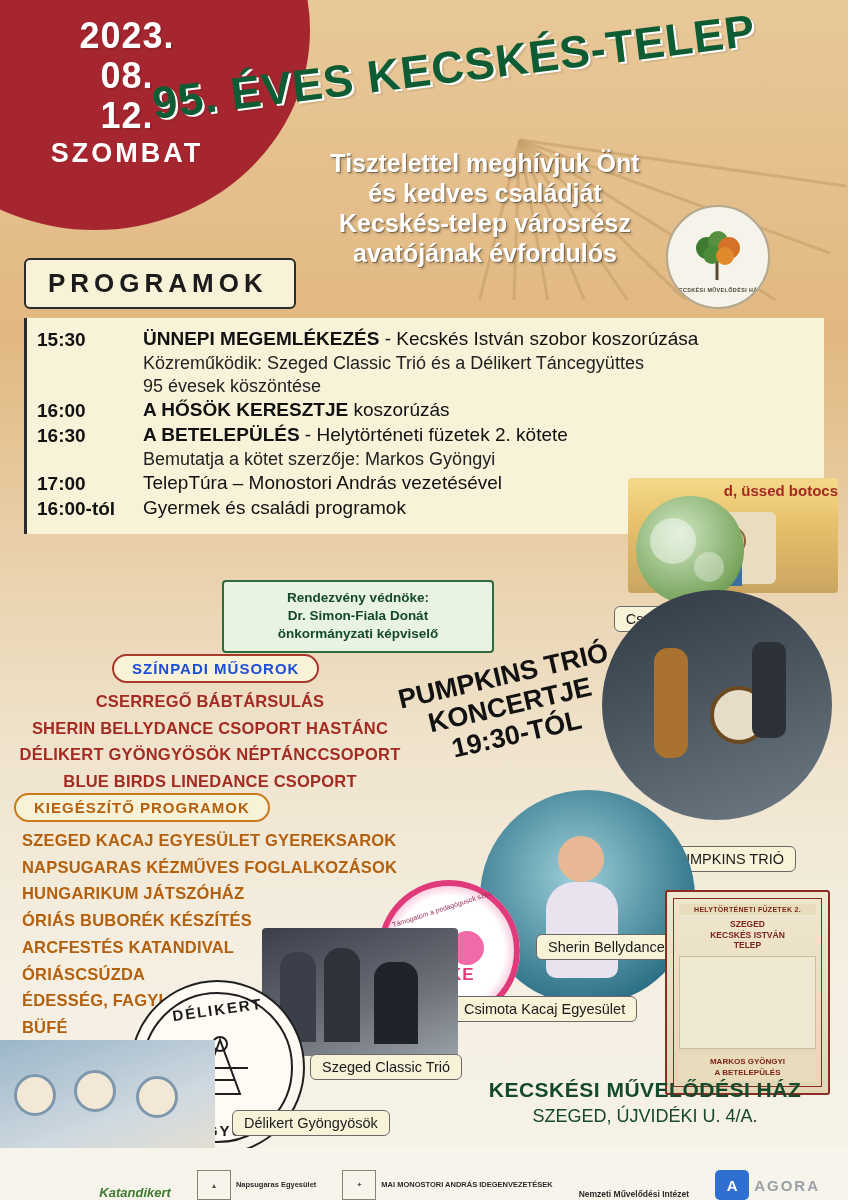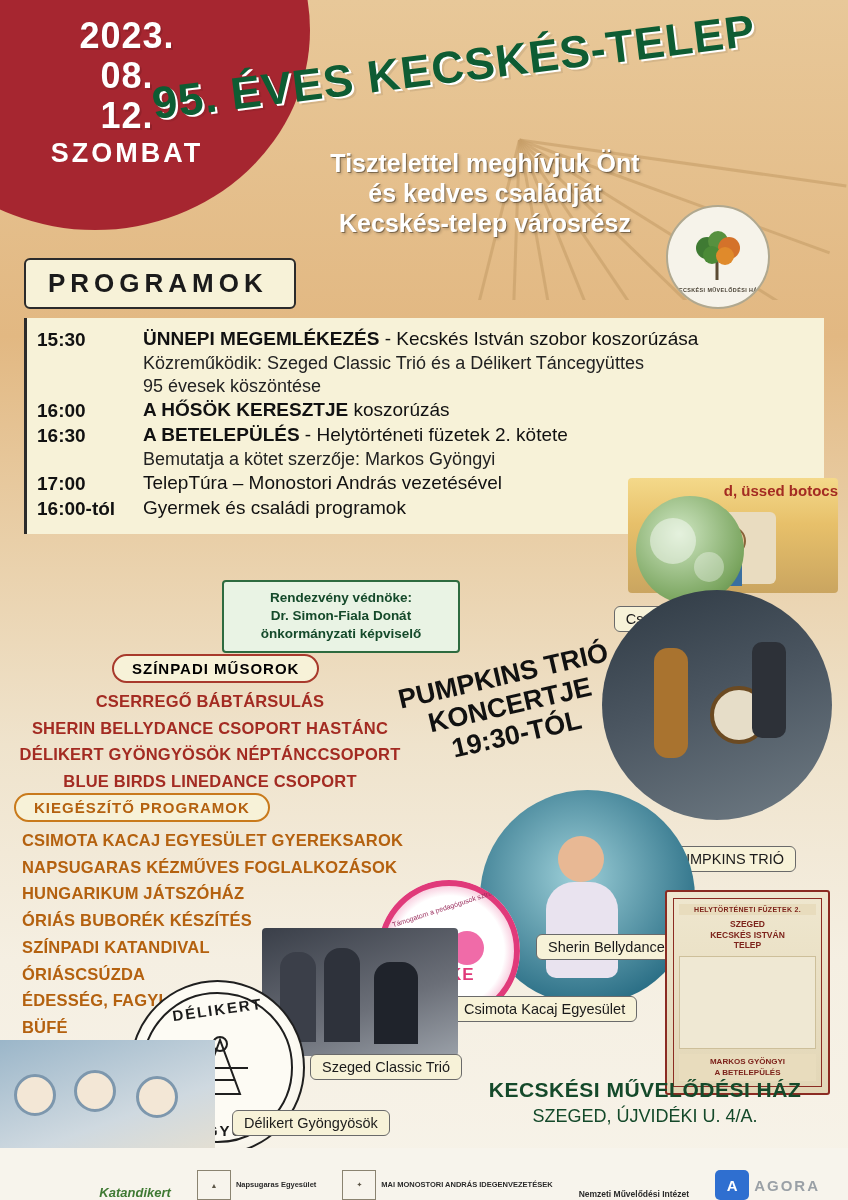--- a/index.html
+++ b/index.html
@@ -90,32 +90,32 @@
     width:106px; flex:0 0 106px;
     font-size:19px; font-weight:bold; color:#111;
     padding-top:1px;
   }
   .prog-text { font-size:19px; color:#111; }
   .prog-text b { font-weight:bold; }
   .prog-sub { font-size:18px; color:#222; font-weight:normal; }
 
   
   .vednok {
-    position:absolute; left:222px; top:580px; width:238px;
+    position:absolute; left:222px; top:580px; width:272px;
     background:#e9f3e4; border:2px solid #2e6b3f; border-radius:4px;
     padding:7px 8px; text-align:center;
     font-size:13.5px; font-weight:bold; color:#14492a; line-height:1.35;
   }
 
   
   .pill {
     position:absolute;
     background:#f7f2d8; border:2px solid #a83a2c; border-radius:16px;
     padding:4px 18px; font-size:15px; font-weight:bold;
-    color:#000000; letter-spacing:1px; white-space:nowrap;
+    color:#1d4ed8; letter-spacing:1px; white-space:nowrap;
   }
   .pill.orange { border-color:#c97a1c; color:#b4610f; }
   .list-red {
     position:absolute; text-align:center; color:#a32b22;
     font-size:16.5px; font-weight:bold; line-height:1.62; letter-spacing:.2px;
   }
   .list-orange {
     position:absolute; color:#b4610f;
     font-size:16.5px; font-weight:bold; line-height:1.62; letter-spacing:.2px;
   }
@@ -237,20 +237,21 @@
     <div class="d3">12.</div>
     <div class="d4">SZOMBAT</div>
   </div>
 
   <div class="headline">95. ÉVES KECSKÉS-TELEP</div>
 
   <div class="invite">
     <div>Tisztelettel meghívjuk Önt</div>
     <div>és kedves családját</div>
     <div>Kecskés-telep városrész</div>
+    <div>avatójának évfordulós</div>
   </div>
 
   <div class="logo-circle">
     <svg width="62" height="54" viewBox="0 0 62 54">
       <path d="M30 50 L30 26" stroke="#5b4a33" stroke-width="3" fill="none"></path>
       <circle cx="20" cy="18" r="11" fill="#3f7a33"></circle>
       <circle cx="31" cy="11" r="10" fill="#57913f"></circle>
       <circle cx="42" cy="18" r="11" fill="#d4722a"></circle>
       <circle cx="25" cy="25" r="9" fill="#4b8a37"></circle>
       <circle cx="38" cy="26" r="9" fill="#e08a2b"></circle>
@@ -304,25 +305,25 @@
   <div class="pill" style="left:112px; top:654px;">SZÍNPADI MŰSOROK</div>
   <div class="list-red" style="left:0px; top:688px; width:420px;">
     <div>CSERREGŐ BÁBTÁRSULÁS</div>
     <div>SHERIN BELLYDANCE CSOPORT HASTÁNC</div>
     <div>DÉLIKERT GYÖNGYÖSÖK NÉPTÁNCCSOPORT</div>
     <div>BLUE BIRDS LINEDANCE CSOPORT</div>
   </div>
 
   <div class="pill orange" style="left:14px; top:793px;">KIEGÉSZÍTŐ PROGRAMOK</div>
   <div class="list-orange" style="left:22px; top:827px; width:420px;">
-    <div>CSIMOTA KACAJ EGYESÜLET GYEREKSAROK</div>
+    <div>SZEGED KACAJ EGYESÜLET GYEREKSAROK</div>
     <div>NAPSUGARAS KÉZMŰVES FOGLALKOZÁSOK</div>
     <div>HUNGARIKUM JÁTSZÓHÁZ</div>
     <div>ÓRIÁS BUBORÉK KÉSZÍTÉS</div>
-    <div>SZÍNPADI KATANDIVAL</div>
+    <div>ARCFESTÉS KATANDIVAL</div>
     <div>ÓRIÁSCSÚZDA</div>
     <div>ÉDESSÉG, FAGYI</div>
     <div>BÜFÉ</div>
   </div>
 
   <div class="concert">
     <div>PUMPKINS TRIÓ</div>
     <div>KONCERTJE</div>
     <div>19:30-TÓL</div>
   </div>

